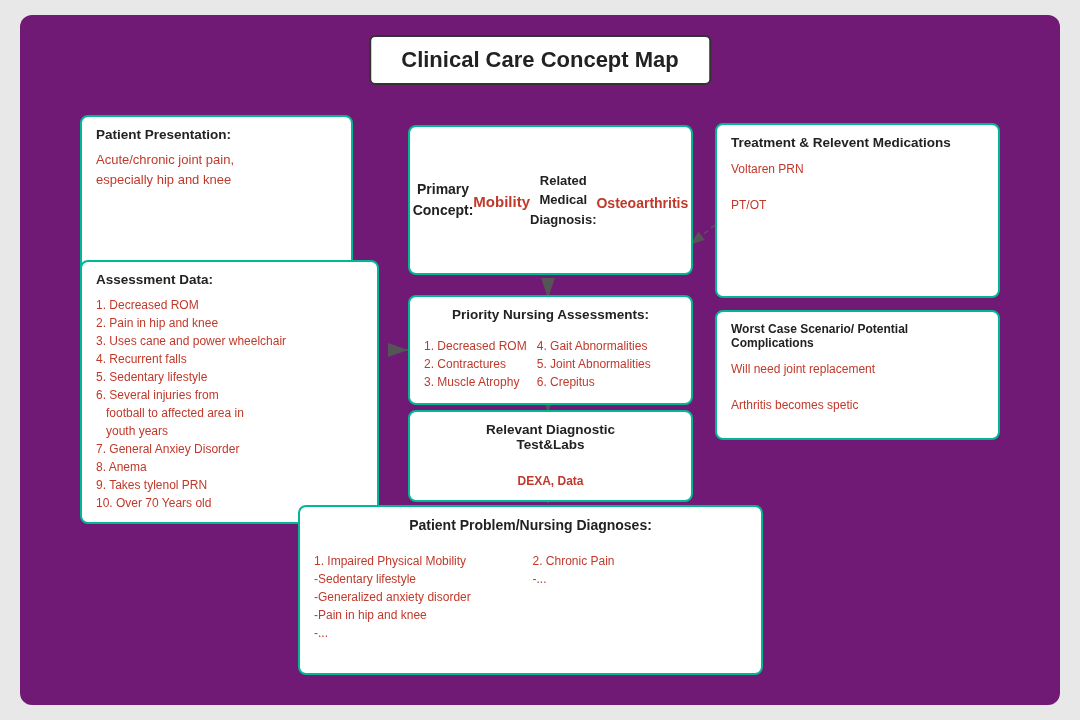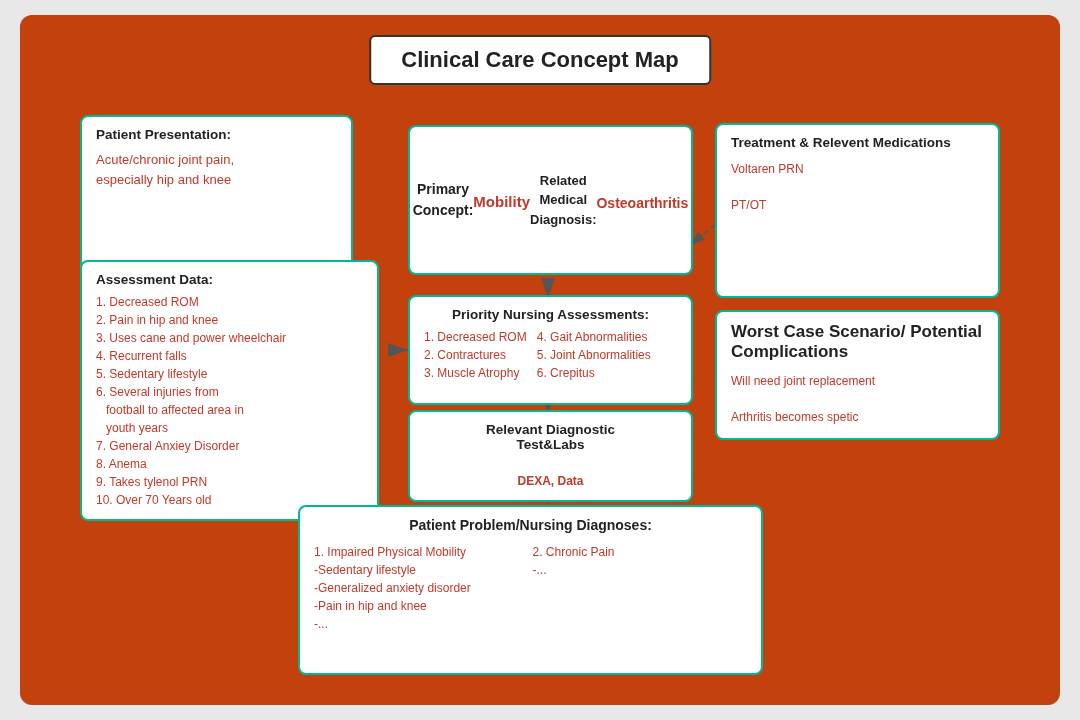--- a/index.html
+++ b/index.html
@@ -9,21 +9,21 @@
       background: #e8e8e8;
       font-family: Arial, sans-serif;
       display: flex;
       align-items: center;
       justify-content: center;
       overflow: hidden;
     }
     .canvas {
       width: 1040px;
       height: 690px;
-      background: #c2410c;
+      background: #701a75;
       border-radius: 12px;
       position: relative;
       padding: 20px;
     }
     .title-box {
       border: 2px solid #333;
       border-radius: 6px;
       padding: 10px 30px;
       text-align: center;
       font-size: 22px;
@@ -48,21 +48,21 @@
       font-size: 13.5px;
       font-weight: bold;
       color: #222;
       margin-bottom: 6px;
     }
     .box-content {
       font-size: 12px;
       color: #222;
       line-height: 1.5;
     }
-    .red { color: #c0392b; }
+    .red { color: #c0392b; margin-top: 9px; }
     .center { text-align: center; }
     
     .arrow-svg {
       position: absolute;
       top: 0; left: 0;
       width: 100%;
       height: 100%;
       pointer-events: none;
     }
   </style>
@@ -147,21 +147,21 @@
       </div>
       <div class="box-content red">
         4. Gait Abnormalities<br>
         5. Joint Abnormalities<br>
         6. Crepitus
       </div>
     </div>
   </div>
 
   <div class="box" style="left:695px; top:295px; width:285px; min-height:130px;">
-    <div class="box-title" style="font-size:17px;">Worst Case Scenario/ Potential<br>Complications</div>
+    <div class="box-title" style="font-size:12px;">Worst Case Scenario/ Potential<br>Complications</div>
     <div class="box-content red" style="margin-top:10px;">
       Will need joint replacement<br><br>
       Arthritis becomes spetic
     </div>
   </div>
 
   <div class="box center" style="left:388px; top:395px; width:285px; min-height:85px; display:flex; flex-direction:column; align-items:center; justify-content:center;">
     <div class="box-title center" style="text-align:center;">Relevant Diagnostic<br>Test&amp;Labs</div>
     <div class="box-content center red" style="margin-top:14px; font-weight:bold;">DEXA, Data</div>
   </div>

